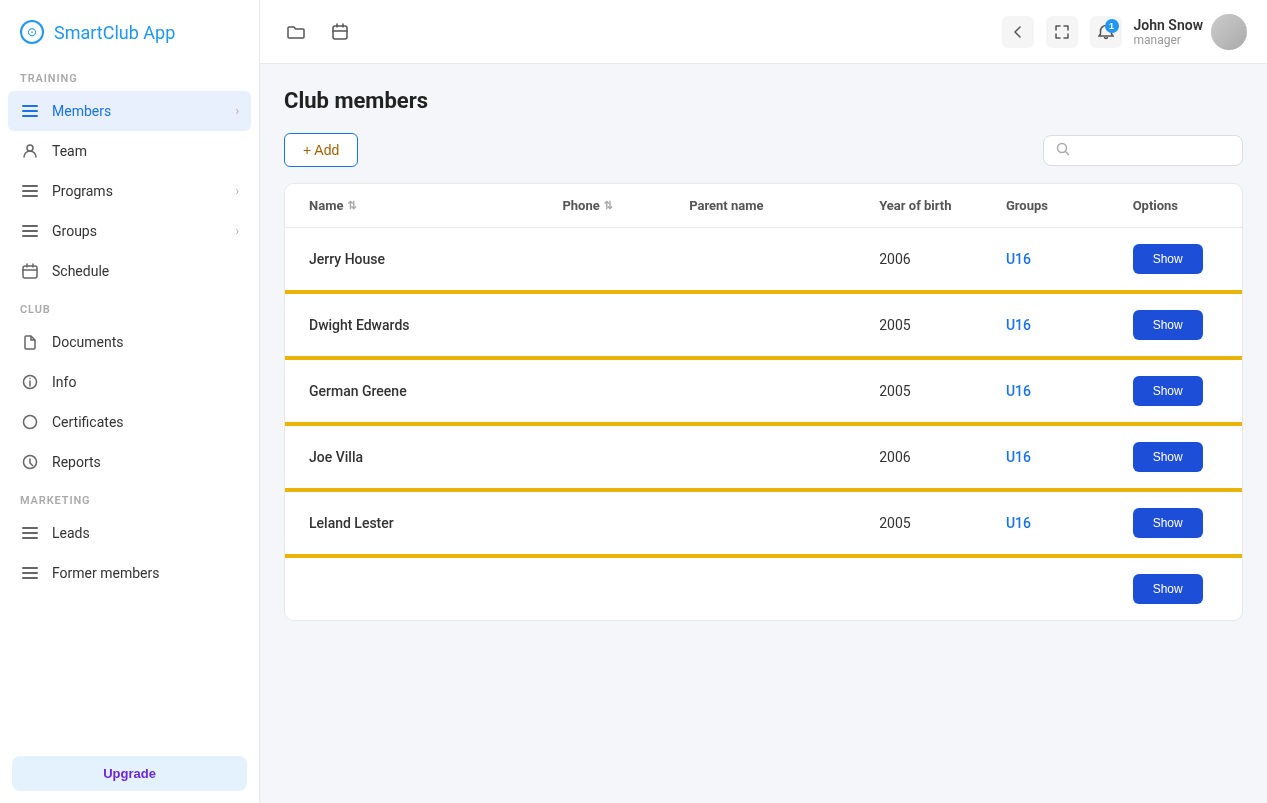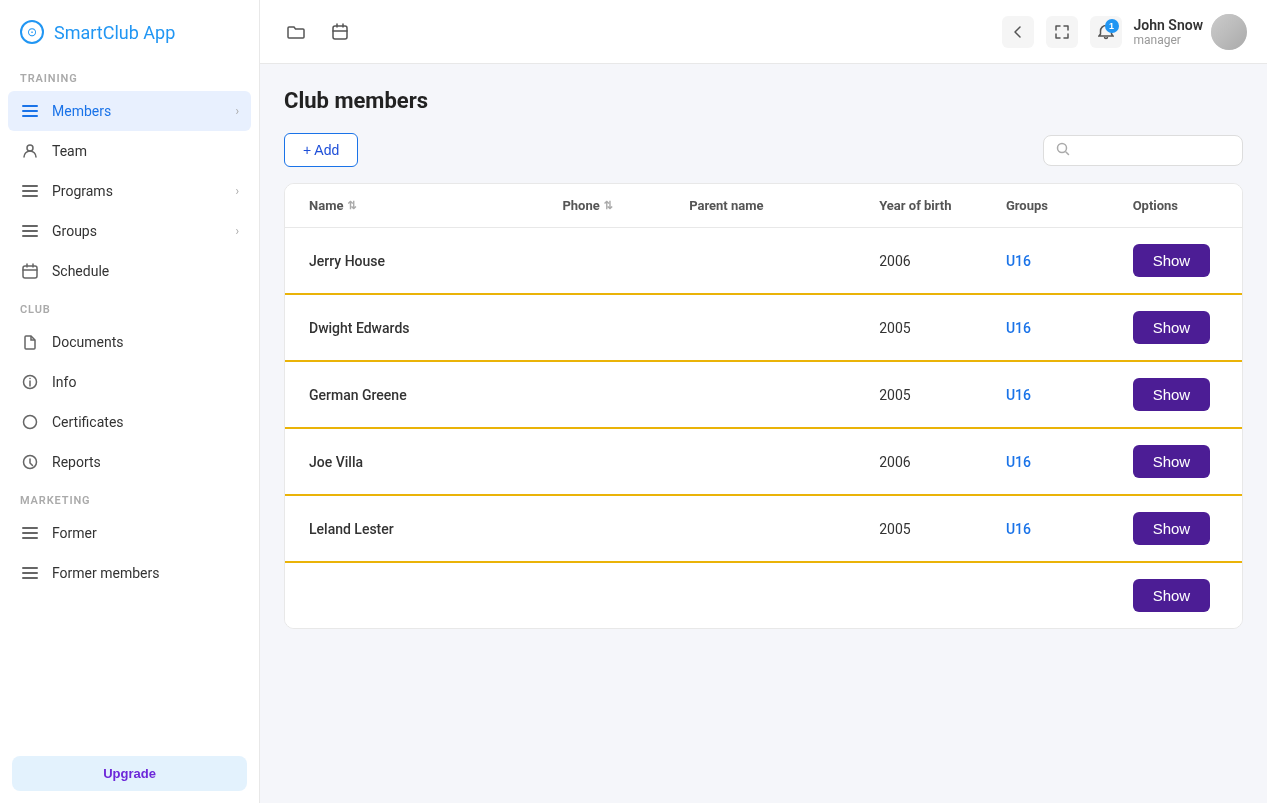--- a/index.html
+++ b/index.html
@@ -135,21 +135,21 @@
     }
     .toolbar {
       display: flex;
       align-items: center;
       justify-content: space-between;
       margin-bottom: 16px;
     }
     .add-btn {
       background: #fff;
       border: 1.5px solid #1a73e8;
-      color: #1d4ed8;
+      color: #a16207;
       border-radius: 6px;
       padding: 8px 18px;
       font-size: 14px;
       font-weight: 500;
       cursor: pointer;
     }
     .search-box {
       display: flex;
       align-items: center;
       background: #fff;
@@ -182,40 +182,40 @@
       font-weight: 700;
       color: #555;
       display: flex;
       align-items: center;
       gap: 4px;
     }
     .th-sort { color: #aaa; font-size: 11px; }
     .table-row {
       display: grid;
       grid-template-columns: 2fr 1fr 1.5fr 1fr 1fr 0.8fr;
-      border-bottom: 2px solid #eab308;
+      border-bottom: 4px solid #eab308;
       padding: 0 16px;
       align-items: center;
       background: #fff;
     }
     .table-row:last-child { border-bottom: none; }
     .td {
       padding: 16px 8px;
       font-size: 14px;
       color: #333;
     }
     .td-name { font-weight: 500; }
     .td-group { color: #1a73e8; font-weight: 500; cursor: pointer; }
     .show-btn {
-      background: #4c1d95;
+      background: #1d4ed8;
       color: #fff;
       border: none;
       border-radius: 6px;
       padding: 8px 20px;
-      font-size: 15px;
+      font-size: 12px;
       font-weight: 500;
       cursor: pointer;
     }
   </style>
 </head>
 <body>
 
 <aside class="sidebar">
   <div class="sidebar-logo">
     <div class="sidebar-logo-icon">⊙</div>
@@ -325,21 +325,21 @@
   <div class="sidebar-section-label">MARKETING</div>
 
   <div class="sidebar-item">
     <div class="sidebar-item-icon">
       <svg width="16" height="16" viewBox="0 0 16 16" fill="none">
           <rect x="0" y="2" width="16" height="2" rx="1" fill="#666"></rect>
           <rect x="0" y="7" width="16" height="2" rx="1" fill="#666"></rect>
           <rect x="0" y="12" width="16" height="2" rx="1" fill="#666"></rect>
         </svg>
     </div>
-    <span>Former</span>
+    <span>Leads</span>
   </div>
 
   <div class="sidebar-item">
     <div class="sidebar-item-icon">
       <svg width="16" height="16" viewBox="0 0 16 16" fill="none">
           <rect x="0" y="2" width="16" height="2" rx="1" fill="#666"></rect>
           <rect x="0" y="7" width="16" height="2" rx="1" fill="#666"></rect>
           <rect x="0" y="12" width="16" height="2" rx="1" fill="#666"></rect>
         </svg>
     </div>

